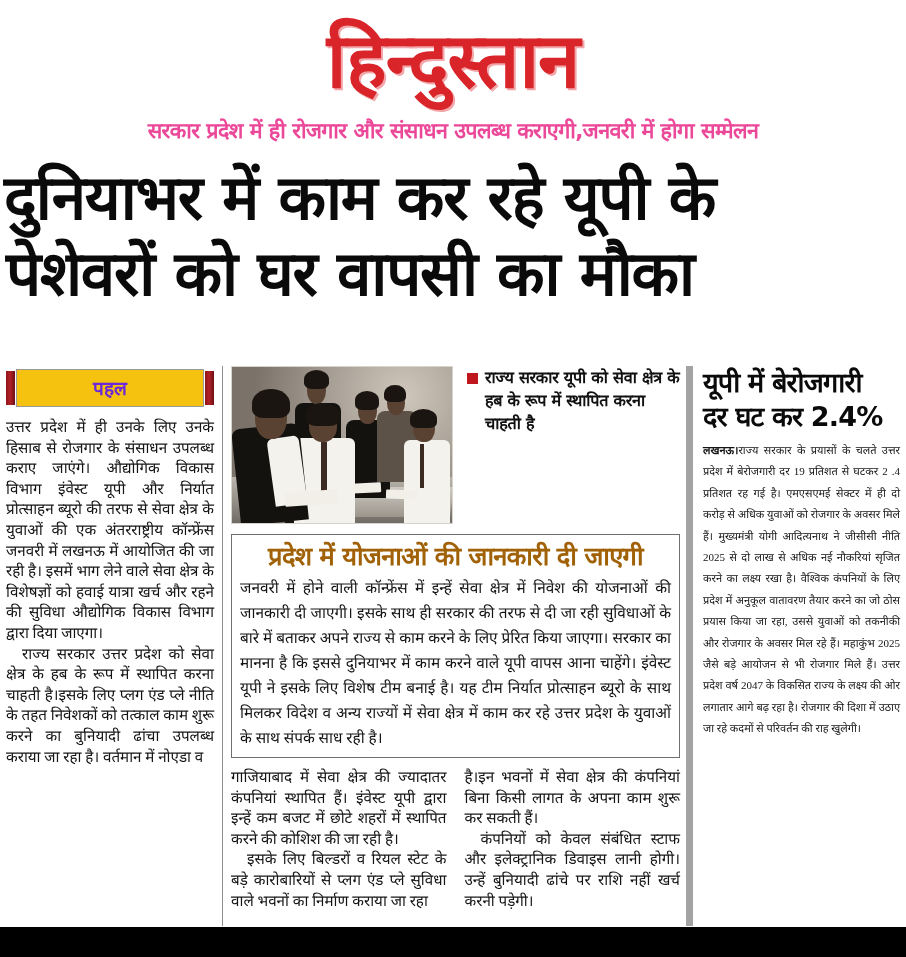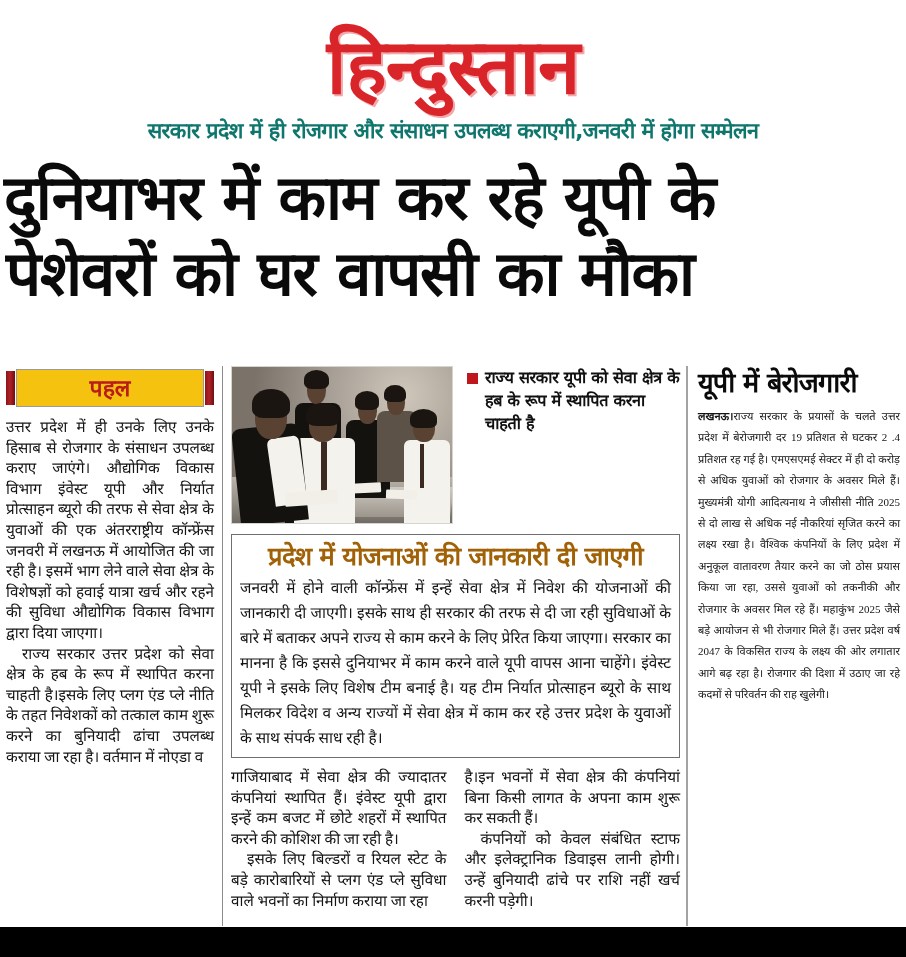--- a/index.html
+++ b/index.html
@@ -9,21 +9,21 @@
     font-family:"Liberation Serif","DejaVu Serif",serif;
     color:#111111;
     overflow:hidden;
     position:relative;
   }
   .page{width:906px;height:957px;position:relative;box-sizing:border-box;}
 
   
   .masthead{
     text-align:center;
-    padding-top:20px;
+    padding-top:14px;
     height:108px;
     box-sizing:border-box;
   }
   .masthead-title{
     display:inline-block;
     font-family:"DejaVu Sans","Liberation Sans",sans-serif;
     font-weight:bold;
     font-size:76px;
     line-height:94px;
     letter-spacing:-1px;
@@ -40,21 +40,21 @@
     justify-content:center;
     padding:0 4px;
     box-sizing:border-box;
   }
   .kicker-text{
     font-family:"DejaVu Sans","Liberation Sans",sans-serif;
     font-weight:bold;
     font-size:21.5px;
     line-height:26px;
     letter-spacing:-0.6px;
-    color:#0f766e;
+    color:#ec4899;
     white-space:nowrap;
     transform:scaleX(1.0);
     text-align:center;
   }
 
   
   .headline{
     padding:6px 4px 4px 4px;
   }
   .headline-line{
@@ -81,21 +81,21 @@
   .col-mid{
     width:464px;
     padding:0 6px 0 8px;
     box-sizing:border-box;
     border-left:1px solid #8d8d8d;
   }
   .col-right{
     width:220px;
     padding:0 6px 0 10px;
     box-sizing:border-box;
-    border-left:2px solid #a3a3a3;
+    border-left:7px solid #a3a3a3;
   }
 
   
   .badge-wrap{
     display:flex;align-items:center;
     height:44px;margin-bottom:7px;
   }
   .ribbon-end{
     width:9px;height:34px;
     background:linear-gradient(90deg,#8d1417 0%,#b12327 45%,#6e0f12 100%);
@@ -103,22 +103,22 @@
   }
   .badge{
     flex:1 1 auto;height:36px;
     background:#F5C20F;
     border:1px solid #9a9a9a;
     display:flex;align-items:center;justify-content:center;
     margin:0 1px;
   }
   .badge-label{
     font-family:"DejaVu Sans","Liberation Sans",sans-serif;
-    font-weight:bold;font-size:23px;line-height:26px;
-    color:#b91c1c;letter-spacing:0px;
+    font-weight:bold;font-size:19px;line-height:26px;
+    color:#6d28d9;letter-spacing:0px;
   }
 
   
   .bodytext{
     font-family:"Liberation Serif","DejaVu Serif",serif;
     font-size:15.2px;
     line-height:20.6px;
     text-align:justify;
     text-justify:inter-word;
     color:#141414;
@@ -361,20 +361,21 @@
           <p class="bodytext">है।इन भवनों में सेवा क्षेत्र की कंपनियां बिना किसी लागत के अपना काम शुरू कर सकती हैं।</p>
           <p class="bodytext">कंपनियों को केवल संबंधित स्टाफ और इलेक्ट्रानिक डिवाइस लानी होगी। उन्हें बुनियादी ढांचे पर राशि नहीं खर्च करनी पड़ेगी।</p>
         </div>
       </div>
 
     </div>
 
     <div class="col-right">
       <div class="rhead">
         <span class="l2">यूपी में बेरोजगारी</span>
+        <span class="l2">दर घट कर 2.4%</span>
       </div>
       <p class="bodytext"><span class="lead">लखनऊ।</span><span>राज्य सरकार के प्रयासों के चलते उत्तर प्रदेश में बेरोजगारी दर 19 प्रतिशत से घटकर 2 .4 प्रतिशत रह गई है। एमएसएमई सेक्टर में ही दो करोड़ से अधिक युवाओं को रोजगार के अवसर मिले हैं। मुख्यमंत्री योगी आदित्यनाथ ने जीसीसी नीति 2025 से दो लाख से अधिक नई नौकरियां सृजित करने का लक्ष्य रखा है। वैश्विक कंपनियों के लिए प्रदेश में अनुकूल वातावरण तैयार करने का जो ठोस प्रयास किया जा रहा, उससे युवाओं को तकनीकी और रोजगार के अवसर मिल रहे हैं। महाकुंभ 2025 जैसे बड़े आयोजन से भी रोजगार मिले हैं। उत्तर प्रदेश वर्ष 2047 के विकसित राज्य के लक्ष्य की ओर लगातार आगे बढ़ रहा है। रोजगार की दिशा में उठाए जा रहे कदमों से परिवर्तन की राह खुलेगी।</span></p>
     </div>
 
   </div>
 
   <div class="bottombar"></div>
 </div>
 
 </body></html>

